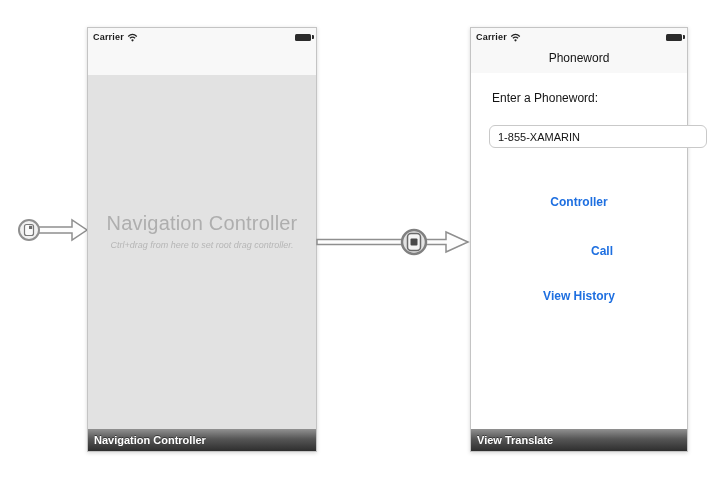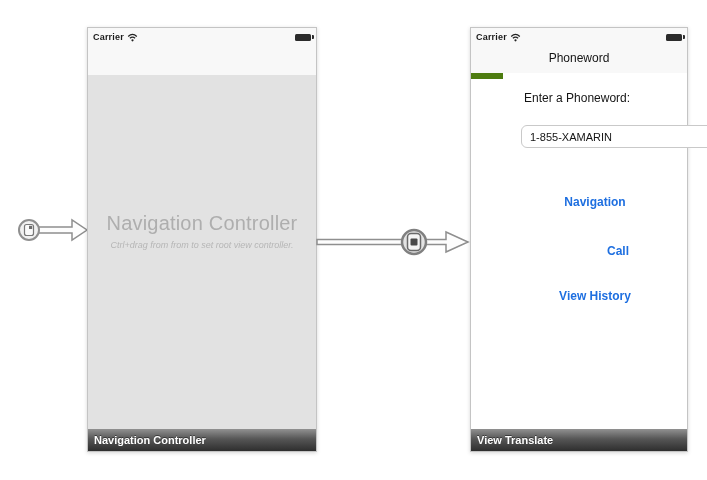--- a/index.html
+++ b/index.html
@@ -7,51 +7,51 @@
     position:relative;width:707px;height:480px;background:#ffffff;overflow:hidden;
     font-family:"Liberation Sans", sans-serif;
   }
   
   .phone{
     position:absolute;box-sizing:border-box;background:#ffffff;
     border:1px solid #c4c4c4;box-shadow:0 1px 4px rgba(0,0,0,.16);
   }
   .topbar{
     position:absolute;left:0;top:0;right:0;background:#f8f8f8;
-    border-bottom:6px solid #4d7c0f;
+    border-bottom:1px solid #4d7c0f;
   }
   .nav-scene .topbar{height:47px;}
   .vc-scene  .topbar{height:45px;}
   .statusrow{
     display:flex;align-items:center;height:18px;padding:0 5px;
   }
   .carrier{font-size:9px;font-weight:bold;color:#1a1a1a;letter-spacing:.2px;}
   .wifi{margin-left:3px;}
   .spacer{flex:1;}
   .battery{width:16px;height:7px;background:#2b2b2b;border-radius:1.5px;position:relative;display:inline-block;}
   .battery::after{content:"";position:absolute;right:-2.6px;top:1.8px;width:1.8px;height:3.4px;background:#2b2b2b;border-radius:0 1px 1px 0;}
   .navrow{position:relative;height:27px;}
   .navtitle{
     position:absolute;left:0;right:0;top:7px;text-align:center;
     font-size:12px;font-weight:normal;color:#141414;
   }
   .content{position:absolute;left:0;right:0;top:47px;bottom:22px;}
-  .vc-scene .content{top:45px;background:#ffffff;margin-left:32px;}
+  .vc-scene .content{top:45px;background:#ffffff;}
   .nav-scene .content{background:#e2e2e2;}
   .ph-title{
     position:absolute;top:137px;left:0;right:0;text-align:center;
     font-size:20px;font-weight:500;color:#aeaeae;letter-spacing:.2px;
   }
   .ph-sub{
     position:absolute;top:165px;left:0;right:0;text-align:center;
     font-size:9px;font-style:italic;color:#b6b6b6;
   }
   .prompt{position:absolute;left:21px;top:18px;font-size:12px;color:#141414;}
   .field{
-    position:absolute;left:18px;top:52px;width:193px;height:23px;box-sizing:border-box;
+    position:absolute;left:18px;top:52px;width:218px;height:23px;box-sizing:border-box;
     border:1px solid #c9c9c9;border-radius:6px;background:#ffffff;
     font-family:"Liberation Sans",sans-serif;font-size:11px;color:#141414;padding:0 8px;outline:none;
   }
   .btn{
     position:absolute;left:0;right:0;text-align:center;
     font-size:12px;font-weight:600;color:#1e6fe0;cursor:pointer;
   }
   .btn-translate{top:122px;}
   .btn-call{top:171px;padding-left:46px;}
   .btn-history{top:216px;}
@@ -87,21 +87,21 @@
           <path d="M2.9 5.3 Q5.5 2.9 8.1 5.3" fill="none" stroke="#222" stroke-width="1.3"></path>
           <circle cx="5.5" cy="7.3" r="1.1" fill="#222"></circle>
         </svg>
         <span class="spacer"></span>
         <span class="battery"></span>
       </div>
       <div class="navrow"></div>
     </header>
     <div class="content">
       <div class="ph-title">Navigation Controller</div>
-      <div class="ph-sub">Ctrl+drag from from to set root view controller.</div>
+      <div class="ph-sub">Ctrl+drag from here to set root drag controller.</div>
     </div>
     <footer class="dock">
       <span>Navigation Controller</span>
     </footer>
   </section>
 
   <svg class="arrow-svg" style="left:315px;top:222px;" width="158" height="40">
     <polygon points="2,17.5 131,17.5 131,10 153,20 131,30 131,22.5 2,22.5" fill="#fdfdfd" stroke="#8f8f8f" stroke-width="1.5"></polygon>
     <g>
       <circle cx="99" cy="20" r="12" fill="#e3e3e3" stroke="#808080" stroke-width="2.5"></circle>
@@ -122,21 +122,21 @@
         <span class="spacer"></span>
         <span class="battery"></span>
       </div>
       <div class="navrow" style="height:25px;">
         <span class="navtitle" style="top:5px;">Phoneword</span>
       </div>
     </header>
     <div class="content">
       <div class="prompt">Enter a Phoneword:</div>
       <input class="field" type="text" value="1-855-XAMARIN" style="">
-      <div class="btn btn-translate">Navigation</div>
+      <div class="btn btn-translate">Controller</div>
       <div class="btn btn-call">Call</div>
       <div class="btn btn-history">View History</div>
     </div>
     <footer class="dock">
       <span>View Translate</span>
     </footer>
   </section>
 
 </div>
 

